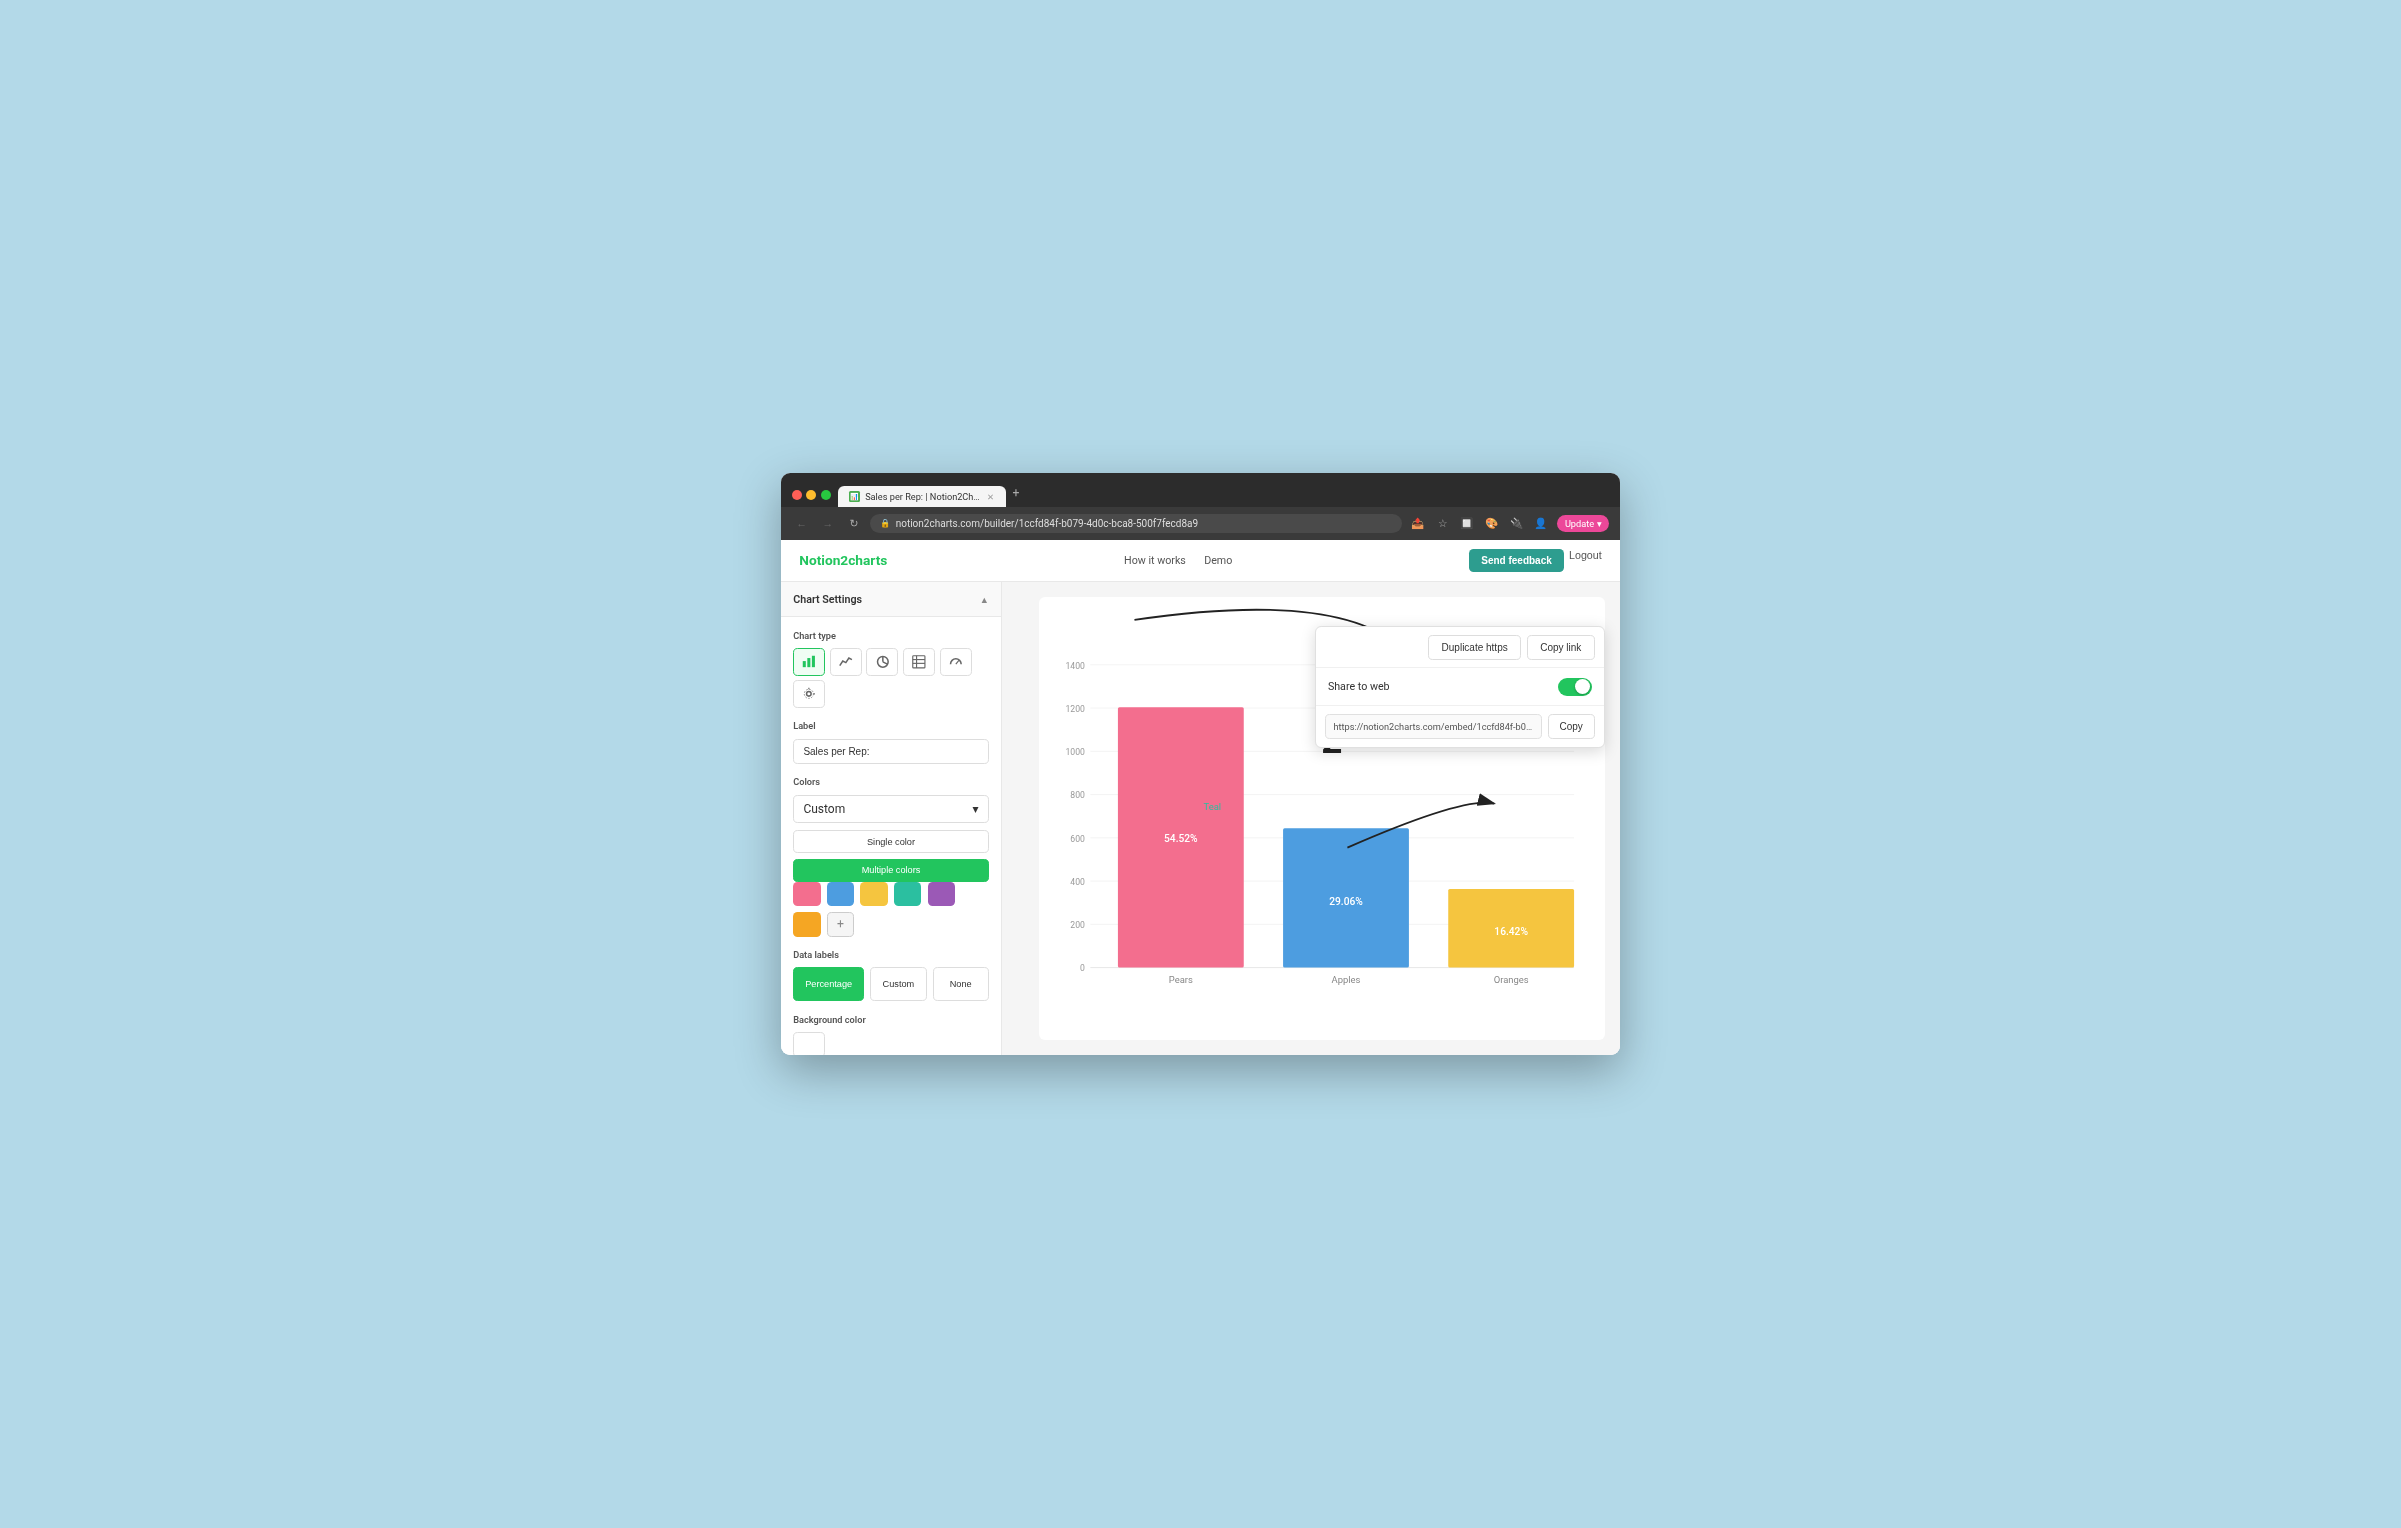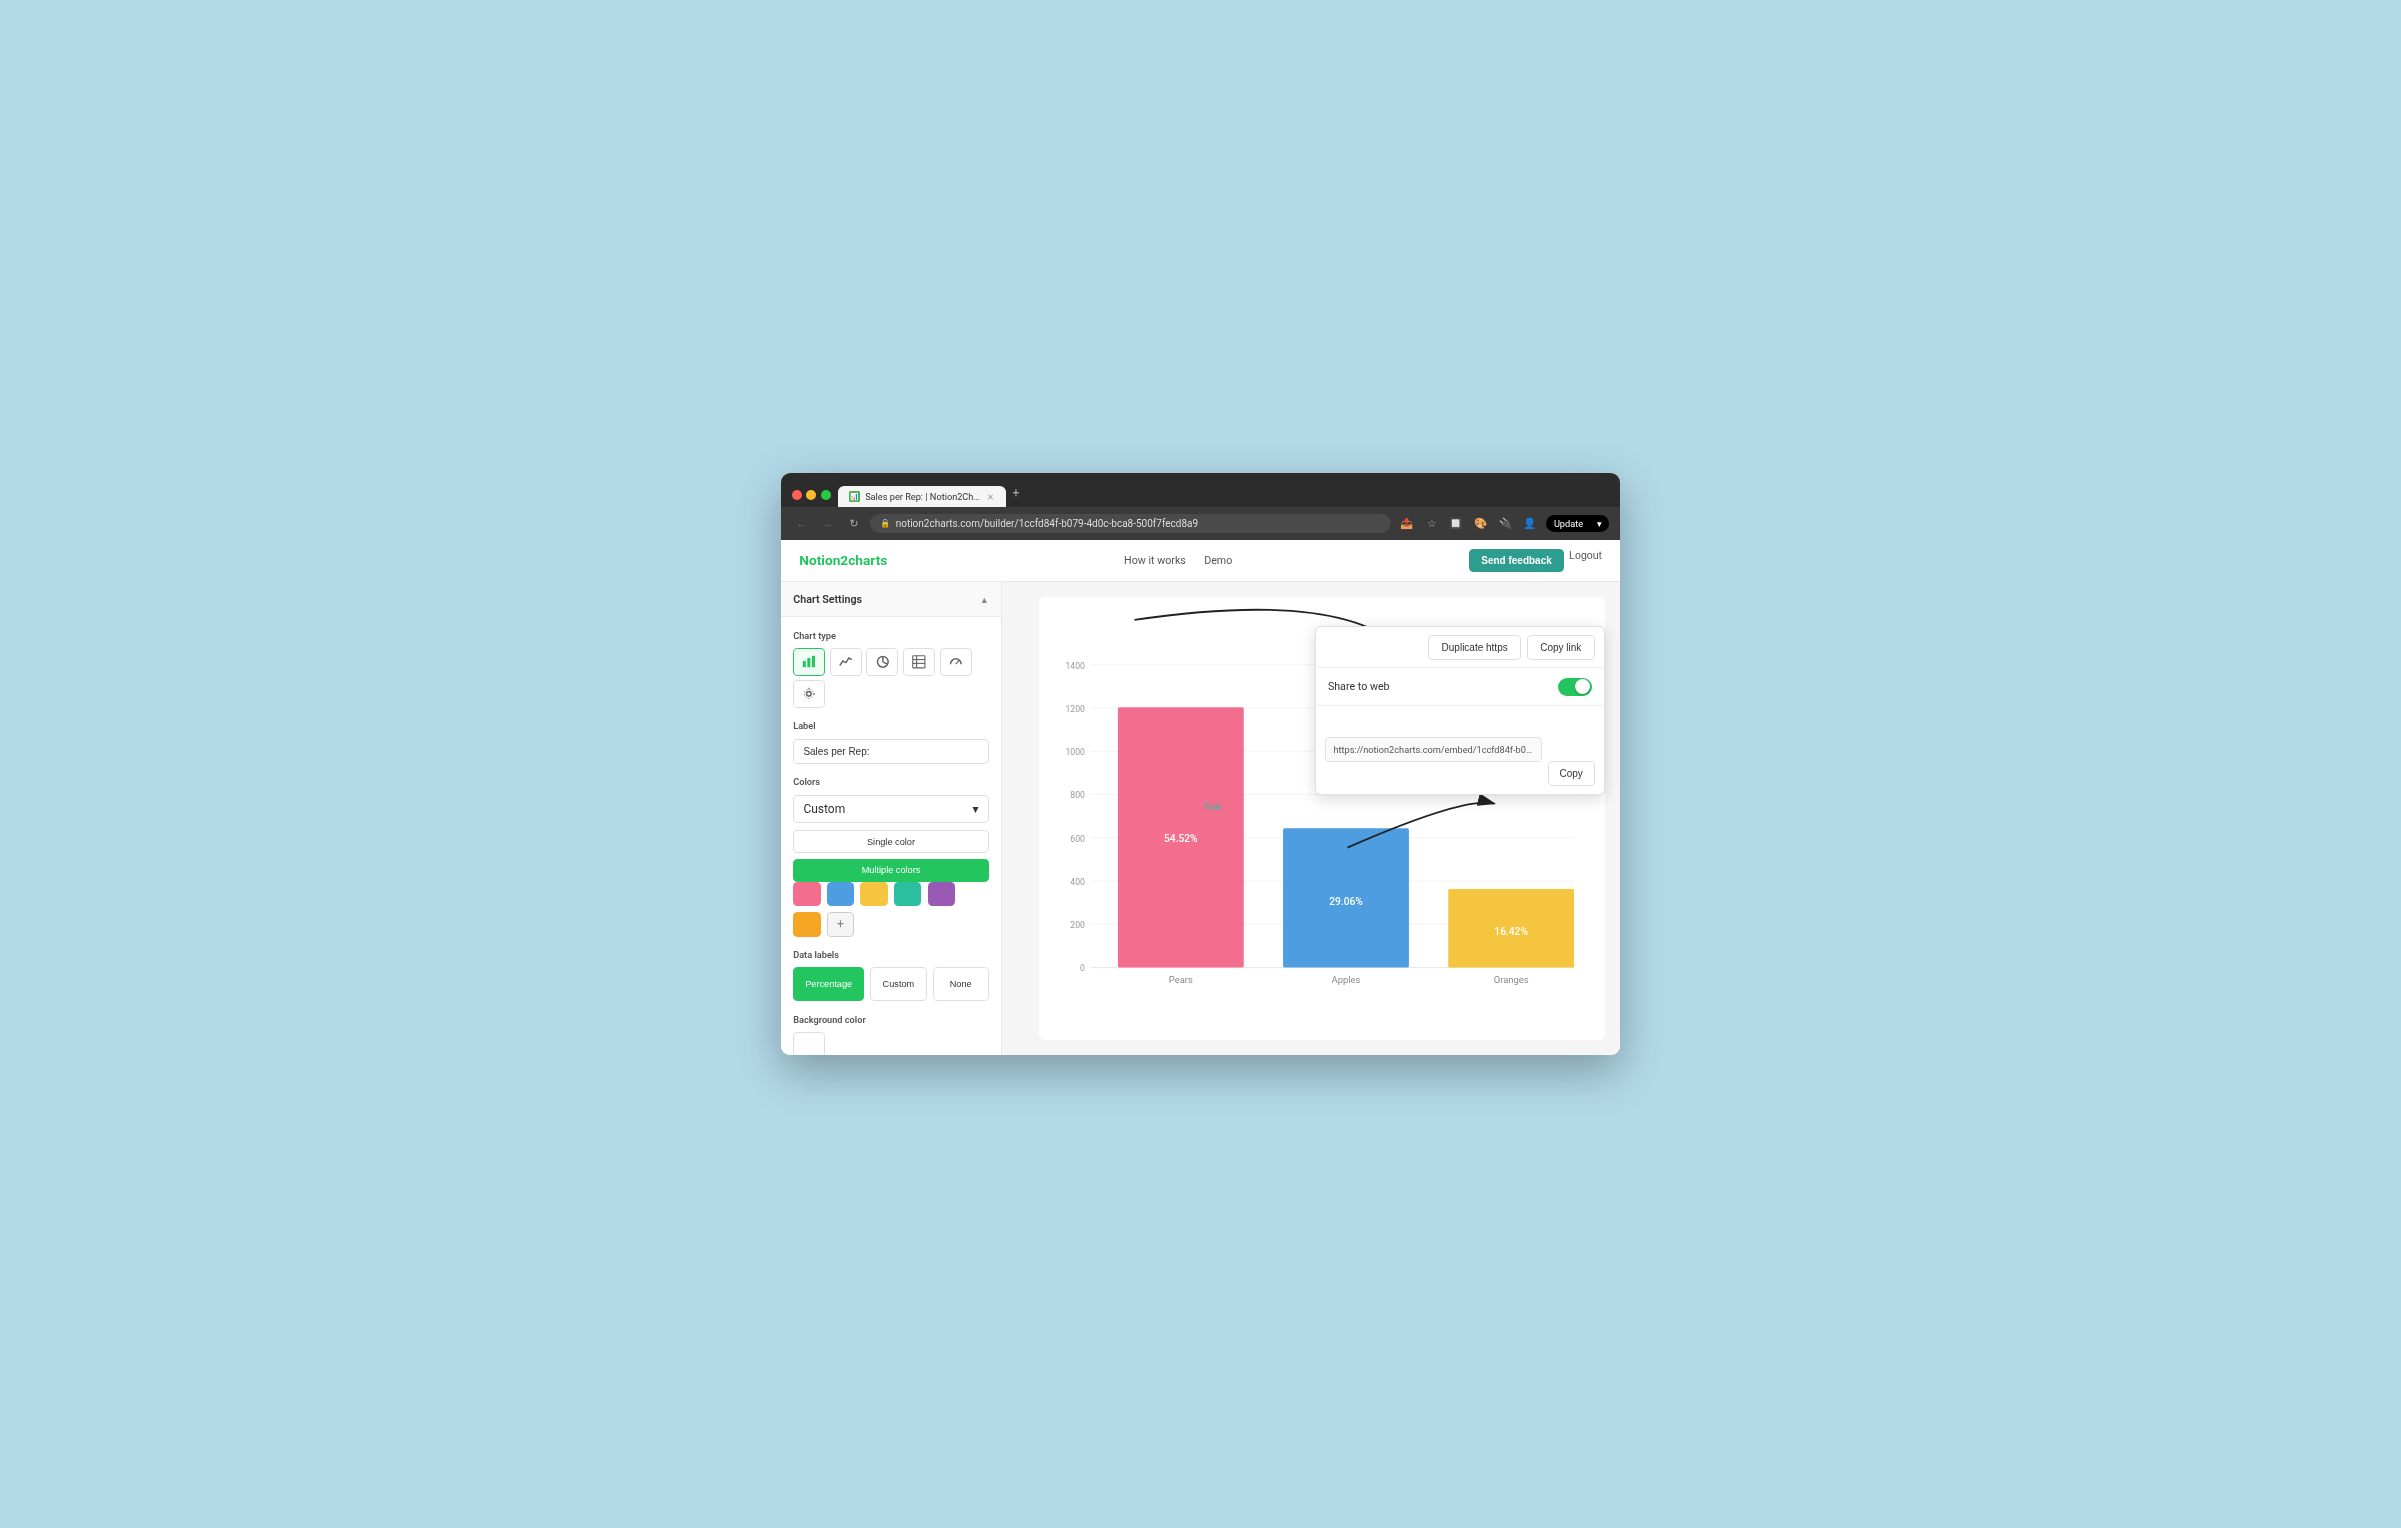--- a/index.html
+++ b/index.html
@@ -154,28 +154,28 @@
       height: 20px;
       border-radius: 50%;
       display: flex;
       align-items: center;
       justify-content: center;
       color: #aaa;
       cursor: pointer;
       font-size: 10.7px;
     }
     .update-btn {
-      background: #000000;
+      background: #ec4899;
       color: white;
       border-radius: 10.7px;
       padding: 3.1px 7.6px;
       font-size: 9.2px;
       display: flex;
       align-items: center;
-      gap: 14px;
+      gap: 3px;
       cursor: pointer;
     }
 
     
     .app-content {
       background: #f5f5f5;
     }
 
     
     .app-header {
@@ -512,21 +512,20 @@
     .copy-btn {
       background: white;
       border: 0.8px solid #ddd;
       border-radius: 4.6px;
       padding: 6.1px 10.7px;
       font-size: 10px;
       font-weight: 500;
       cursor: pointer;
       color: #333;
       flex-shrink: 0;
-      margin-top: 47px;
     }
 
     
     .chart-container {
       background: white;
       border-radius: 6.1px;
       padding: 15.3px;
       height: 100%;
       display: flex;
       flex-direction: column;

